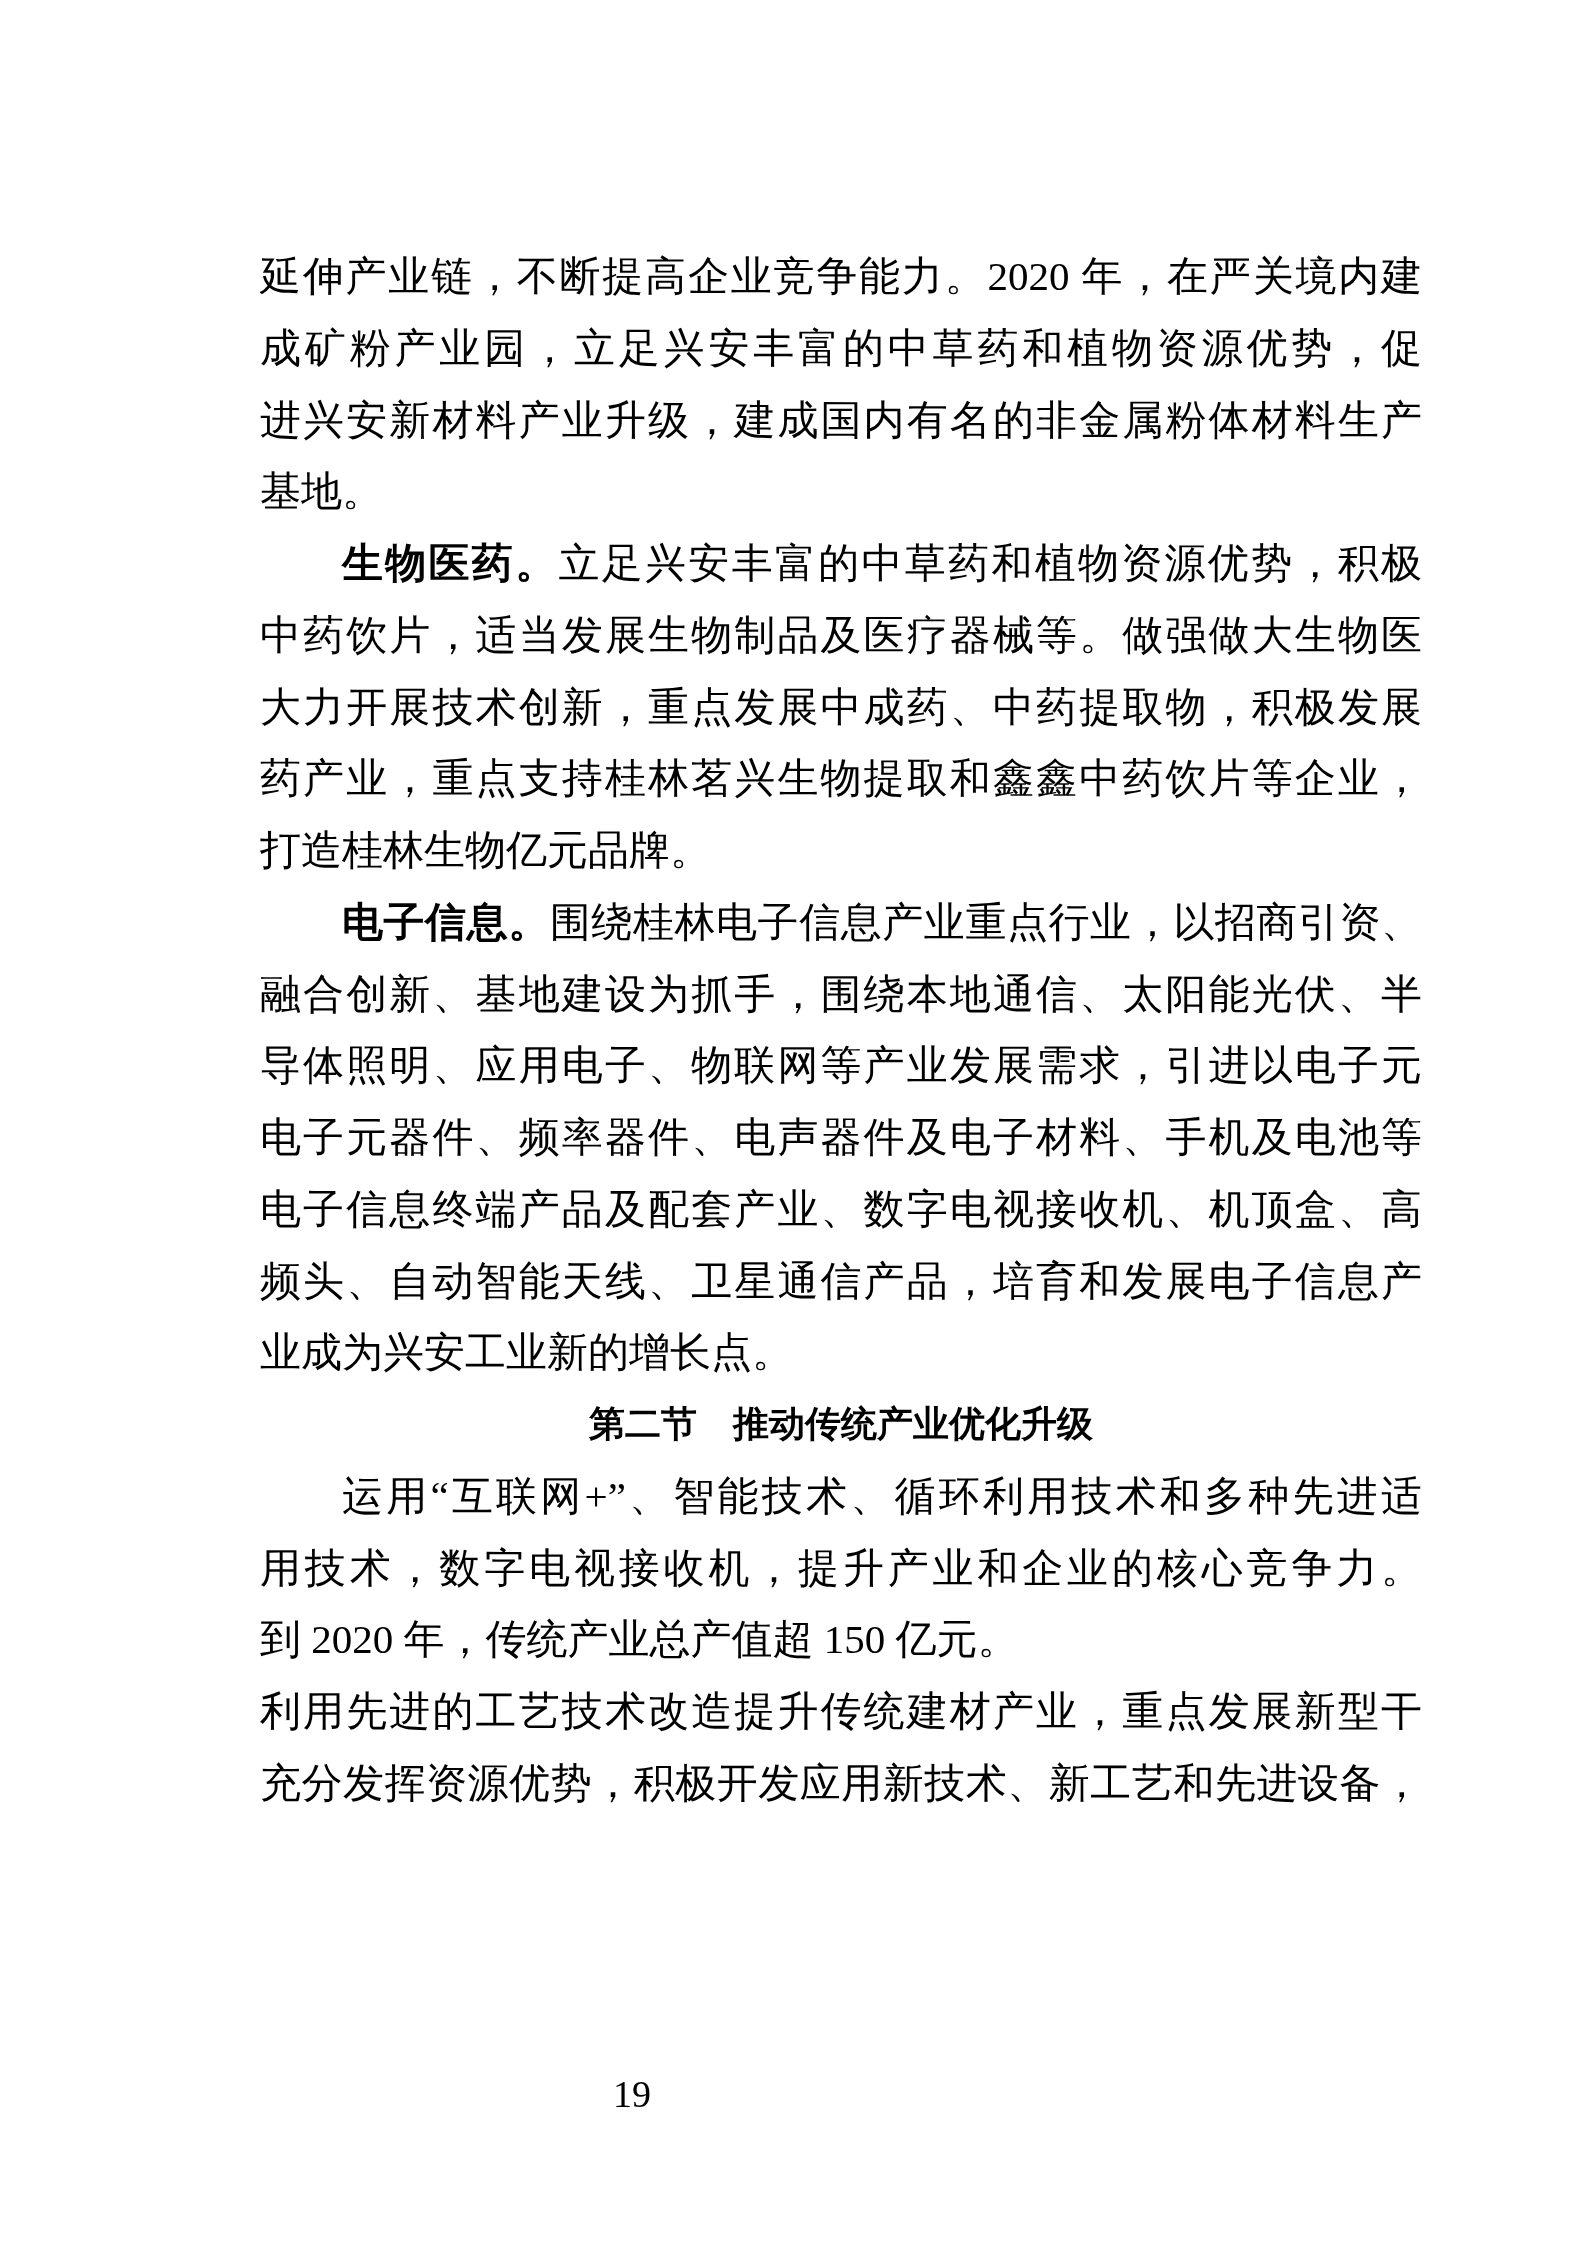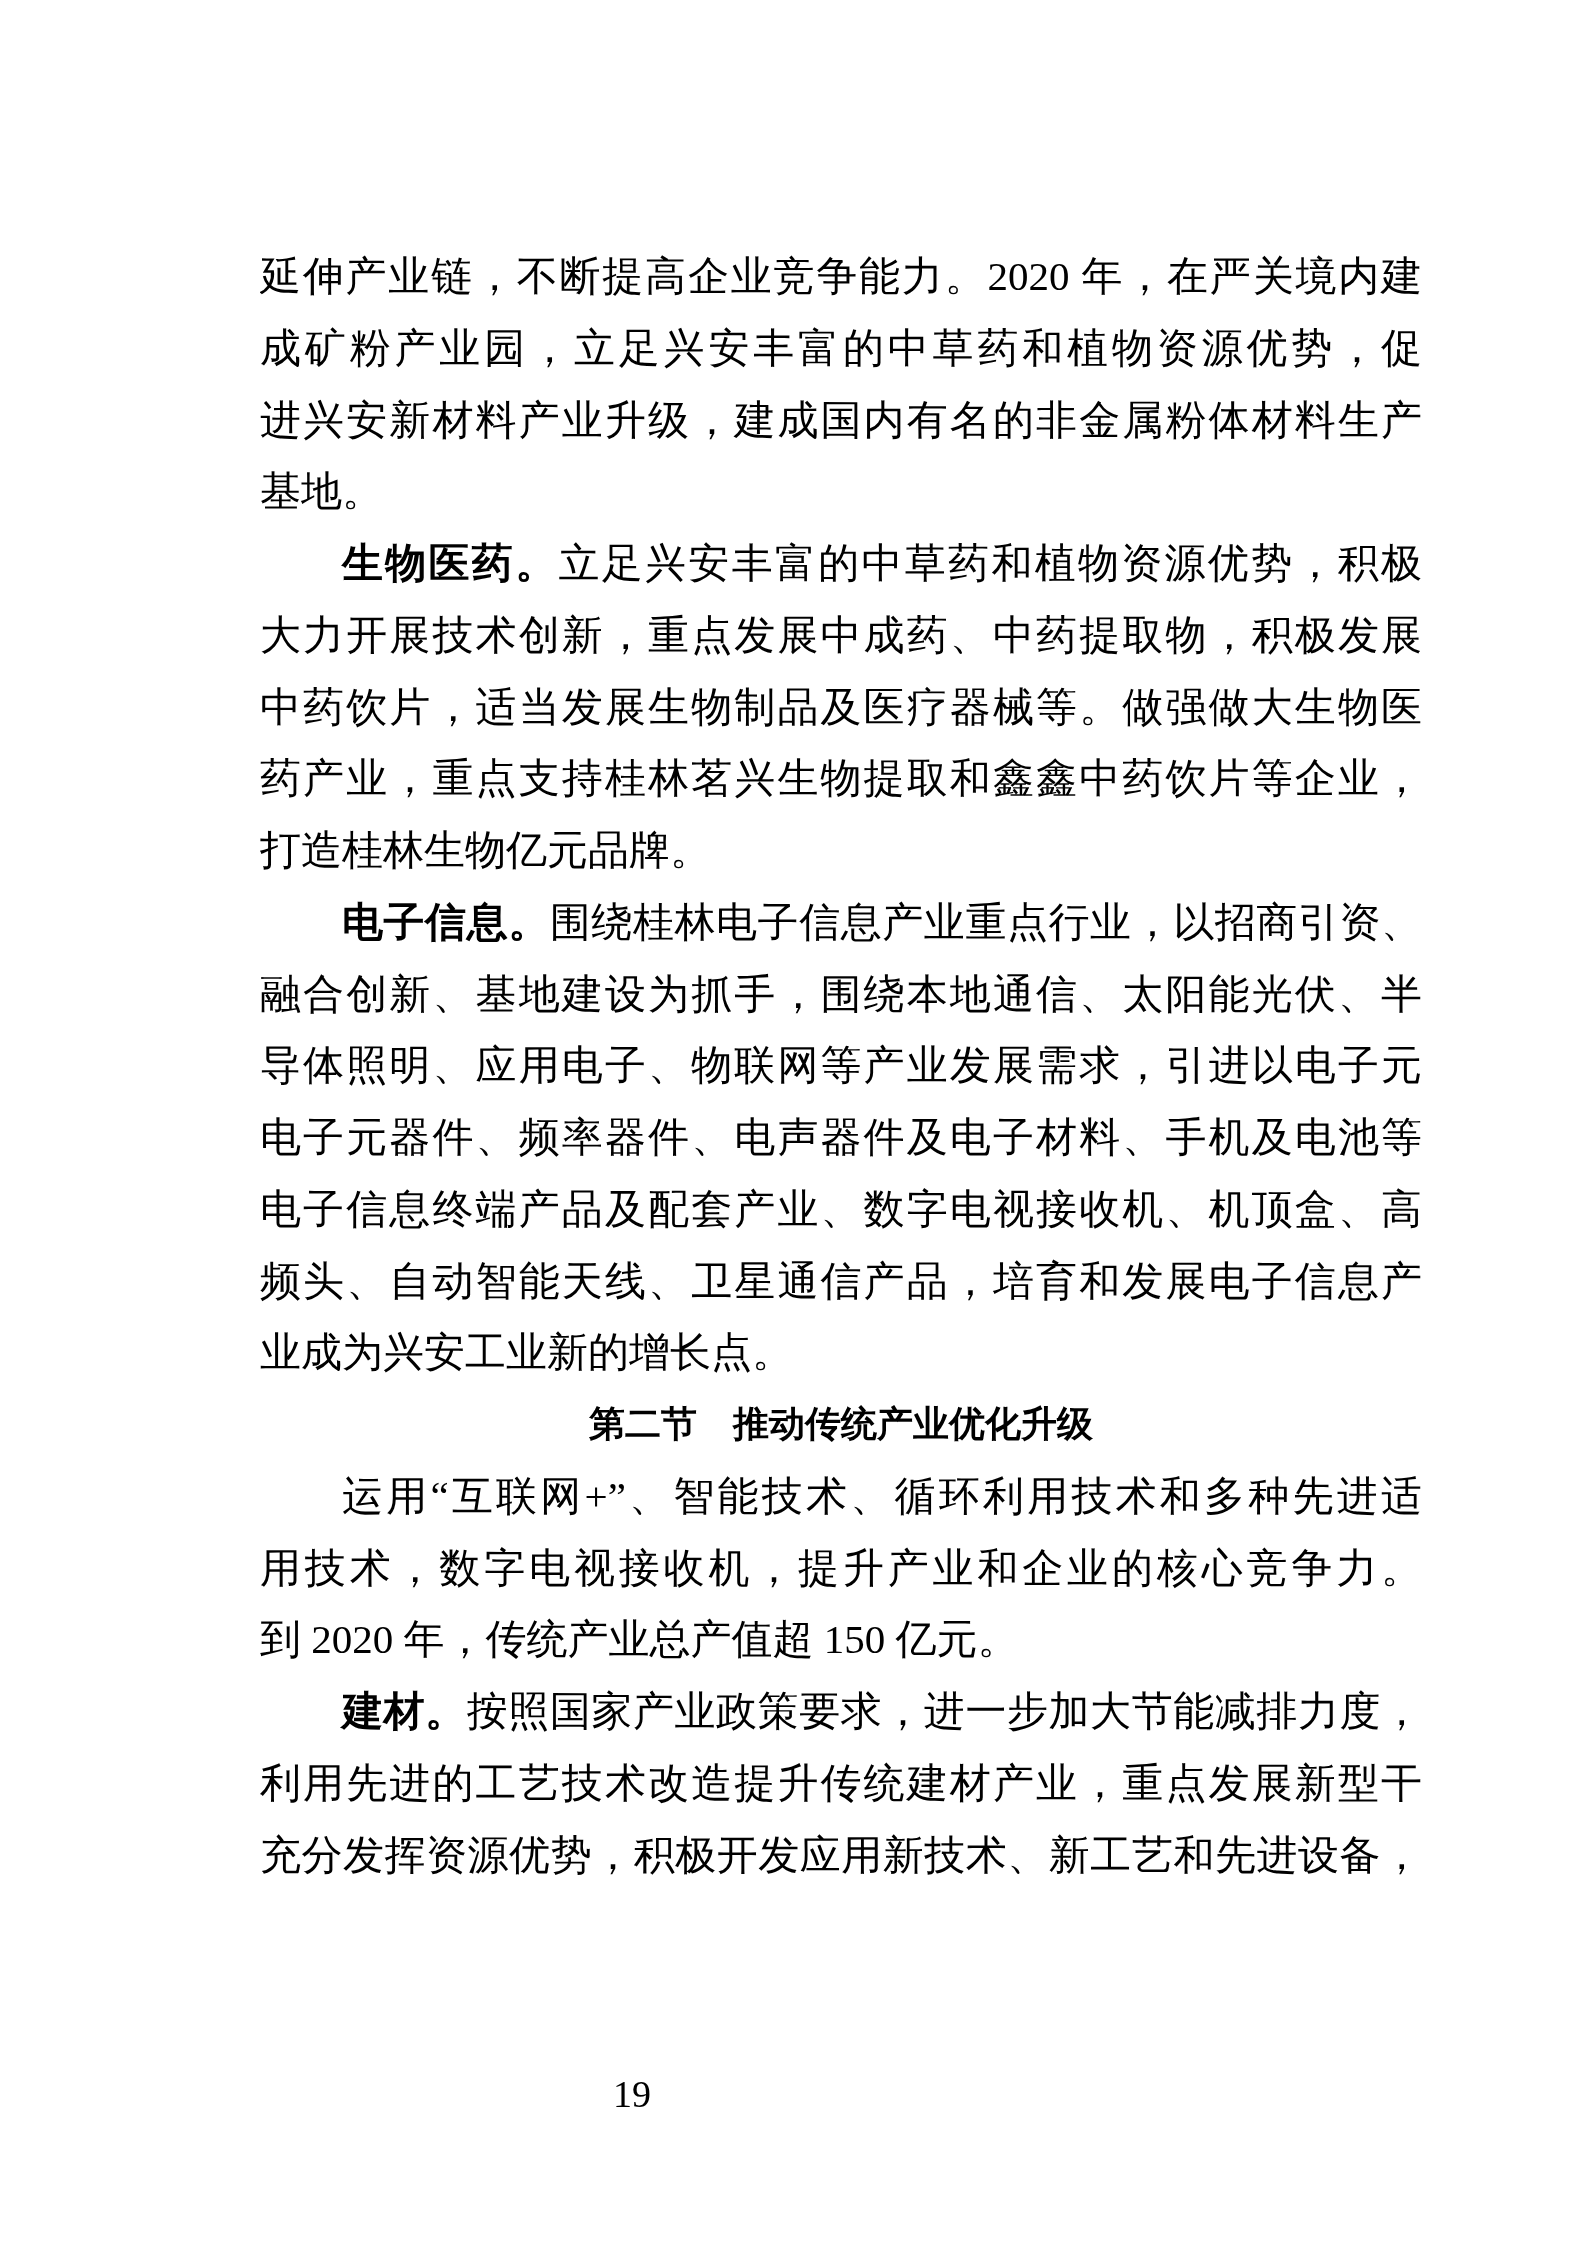--- a/index.html
+++ b/index.html
@@ -60,38 +60,37 @@
 <body>
 
 <div class="text-block">
 
   <div class="line">延伸产业链，不断提高企业竞争能力。2020 年，在严关境内建</div>
   <div class="line">成矿粉产业园，立足兴安丰富的中草药和植物资源优势，促</div>
   <div class="line">进兴安新材料产业升级，建成国内有名的非金属粉体材料生产</div>
   <div class="line end">基地。</div>
 
   <div class="line indent"><span class="lead">生物医药。</span><span>立足兴安丰富的中草药和植物资源优势，积极</span></div>
+  <div class="line">中药饮片，适当发展生物制品及医疗器械等。做强做大生物医</div>
   <div class="line">大力开展技术创新，重点发展中成药、中药提取物，积极发展</div>
-  <div class="line">中药饮片，适当发展生物制品及医疗器械等。做强做大生物医</div>
   <div class="line">药产业，重点支持桂林茗兴生物提取和鑫鑫中药饮片等企业，</div>
   <div class="line end">打造桂林生物亿元品牌。</div>
 
   <div class="line indent"><span class="lead">电子信息。</span><span>围绕桂林电子信息产业重点行业，以招商引资、</span></div>
   <div class="line">融合创新、基地建设为抓手，围绕本地通信、太阳能光伏、半</div>
   <div class="line">导体照明、应用电子、物联网等产业发展需求，引进以电子元</div>
   <div class="line">电子元器件、频率器件、电声器件及电子材料、手机及电池等</div>
   <div class="line">电子信息终端产品及配套产业、数字电视接收机、机顶盒、高</div>
   <div class="line">频头、自动智能天线、卫星通信产品，培育和发展电子信息产</div>
   <div class="line end">业成为兴安工业新的增长点。</div>
 
   <div class="line heading">第二节　推动传统产业优化升级</div>
 
   <div class="line indent">运用“互联网+”、智能技术、循环利用技术和多种先进适</div>
   <div class="line">用技术，数字电视接收机，提升产业和企业的核心竞争力。</div>
   <div class="line end">到 2020 年，传统产业总产值超 150 亿元。</div>
 
-  <div class="line indent"><span class="lead">建材。</span><span>按照国家产业政策要求，进一步加大节能减排力度，</span></div>
   <div class="line">利用先进的工艺技术改造提升传统建材产业，重点发展新型干</div>
   <div class="line">充分发挥资源优势，积极开发应用新技术、新工艺和先进设备，</div>
 
 </div>
 
 <div class="page-number">19</div>
 
 </body></html>

